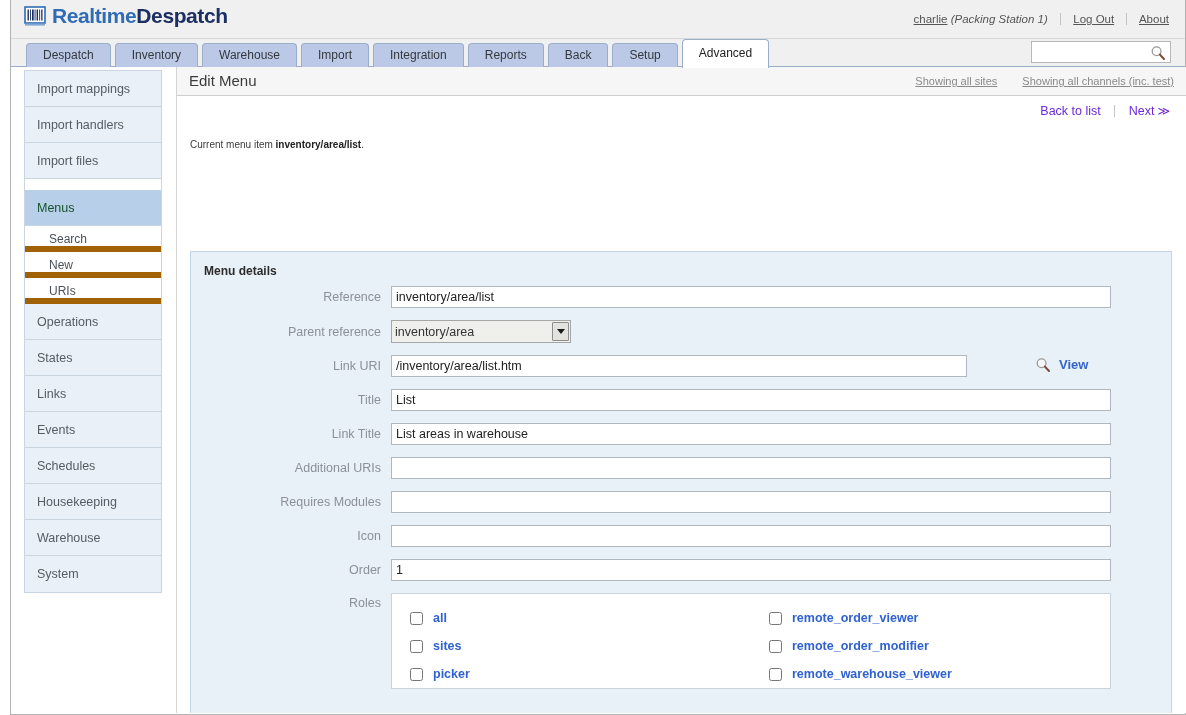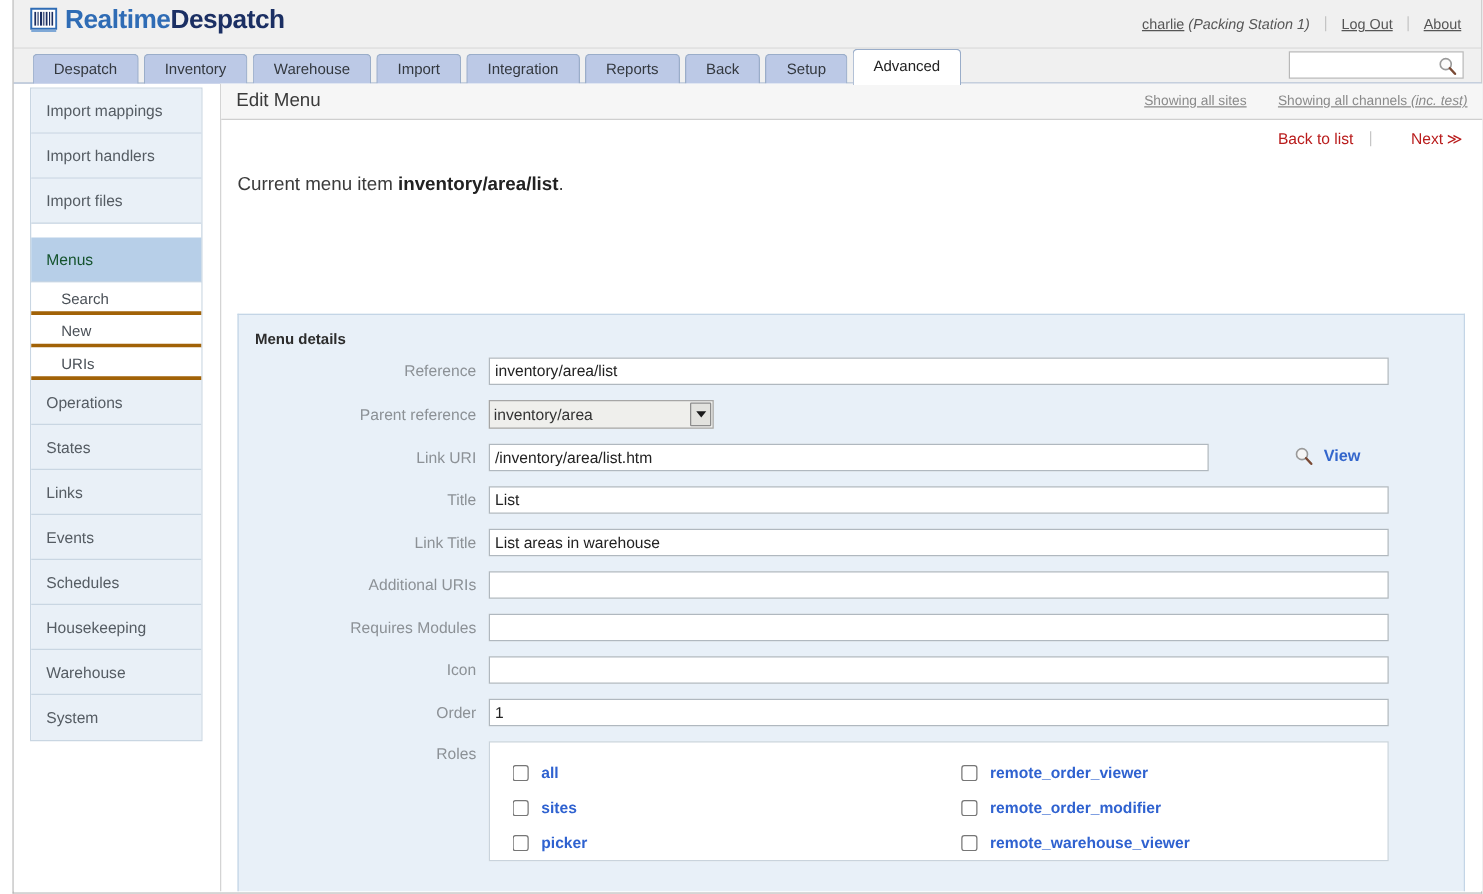--- a/index.html
+++ b/index.html
@@ -153,21 +153,21 @@
   }
   .side-item:last-child { border-bottom: none; }
   .side-item.active { background: #b7cfe8; color: #14532d; margin-top: 11px; }
   .side-sub {
     height: 26px;
     line-height: 26px;
     padding-left: 24px;
     font-size: 12px;
     color: #4a5057;
     background: #ffffff;
-    border-bottom: 3px solid #a16207;
+    border-bottom: 6px solid #a16207;
     cursor: pointer;
   }
 
   
   .content {
     position: absolute;
     left: 165px; top: 0px;
     width: 1010px;
     height: 646px;
     border-left: 1px solid #d4d4d4;
@@ -190,45 +190,45 @@
     right: 12px; top: 8px;
     font-size: 11px;
     color: #8a8a8a;
     white-space: nowrap;
   }
   .head-links a {
     color: #8a8a8a;
     text-decoration: underline;
     margin-left: 22px;
   }
-  .head-links .it { font-style: italic; }
+  .head-links .it { }
 
   .subnav {
     position: relative;
     height: 31px;
   }
   .subnav-links {
     position: absolute;
     right: 16px; top: 8px;
     font-size: 12.5px;
     color: #4a4a4a;
     white-space: nowrap;
   }
-  .subnav-links a { color: #b91c1c; text-decoration: none; cursor: pointer; margin-left: 18px; }
+  .subnav-links a { color: #6d28d9; text-decoration: none; cursor: pointer; }
   .subnav-links .bar {
     display: inline-block;
     width: 1px; height: 12px;
     background: #c6c6c6;
     margin: 0 10px -2px 10px;
   }
   .subnav-links .chev { font-size: 12px; margin-left: 3px; }
 
   .current-item {
     padding: 12px 12px 0 13px;
-    font-size: 15px;
+    font-size: 10px;
     color: #3b3b3b;
   }
   .current-item b { color: #222; }
 
   
   .form-panel {
     position: absolute;
     left: 13px; top: 184px;
     width: 982px;
     min-height: 462px;

